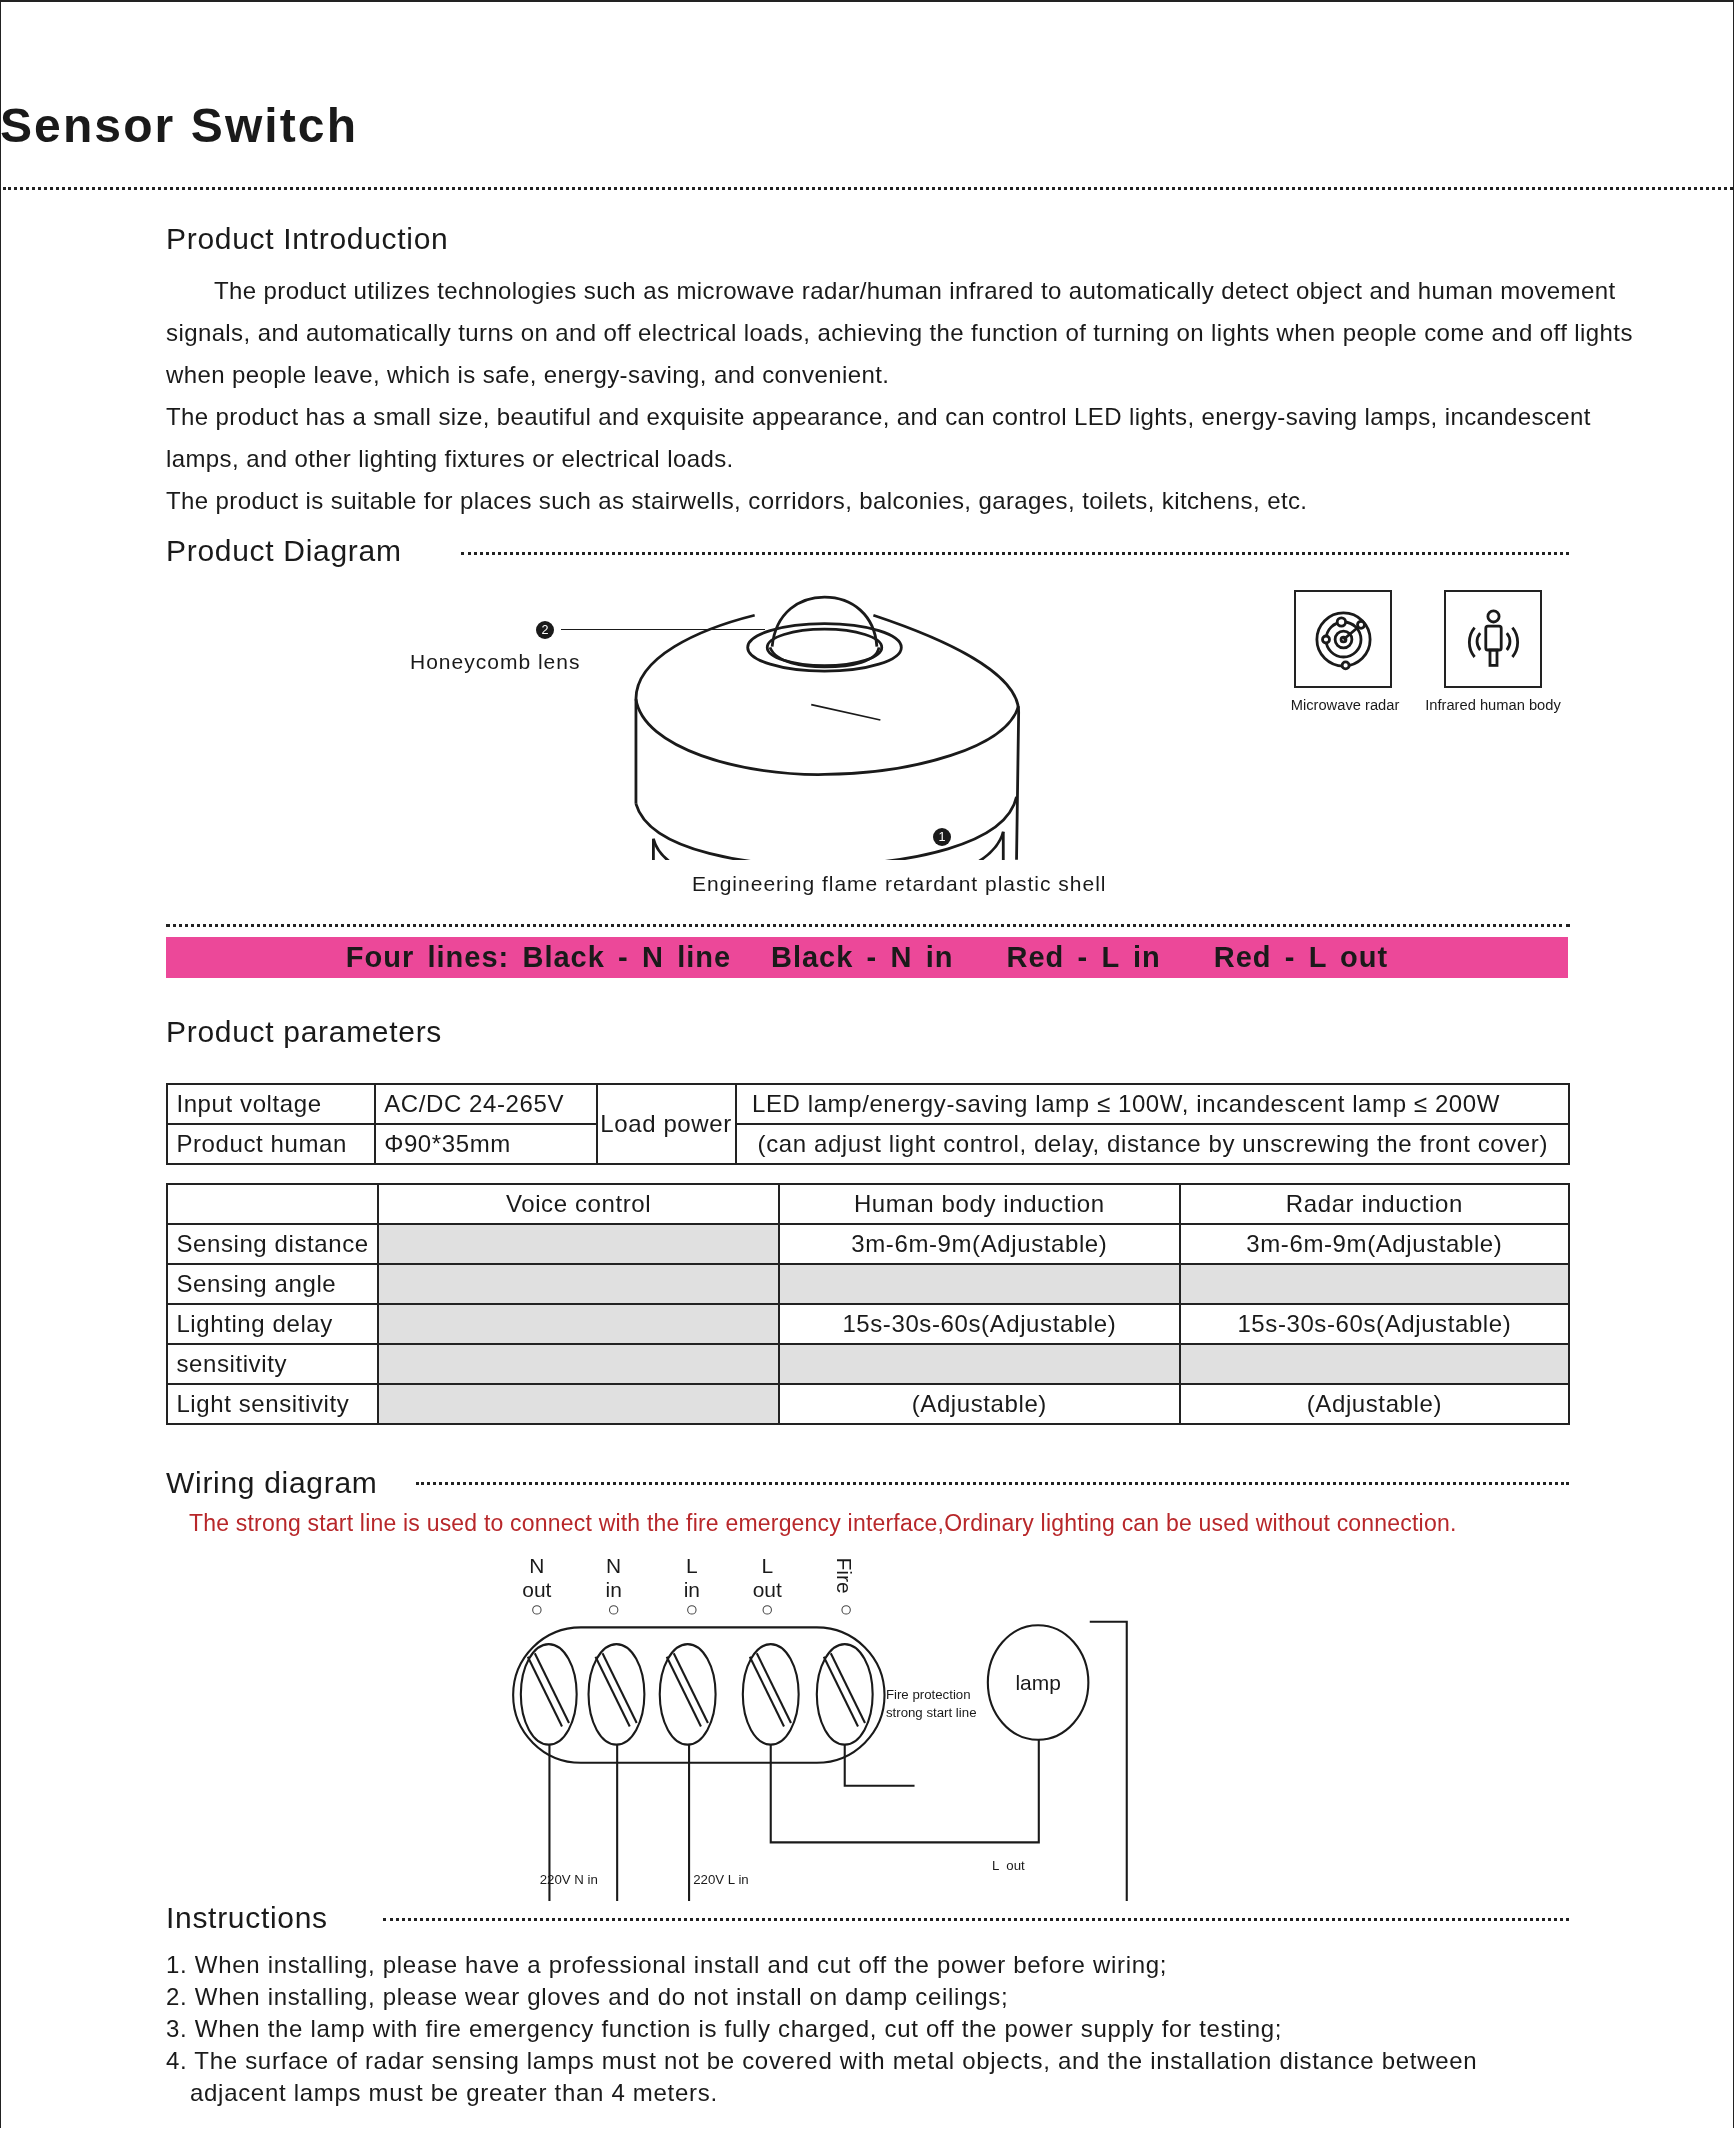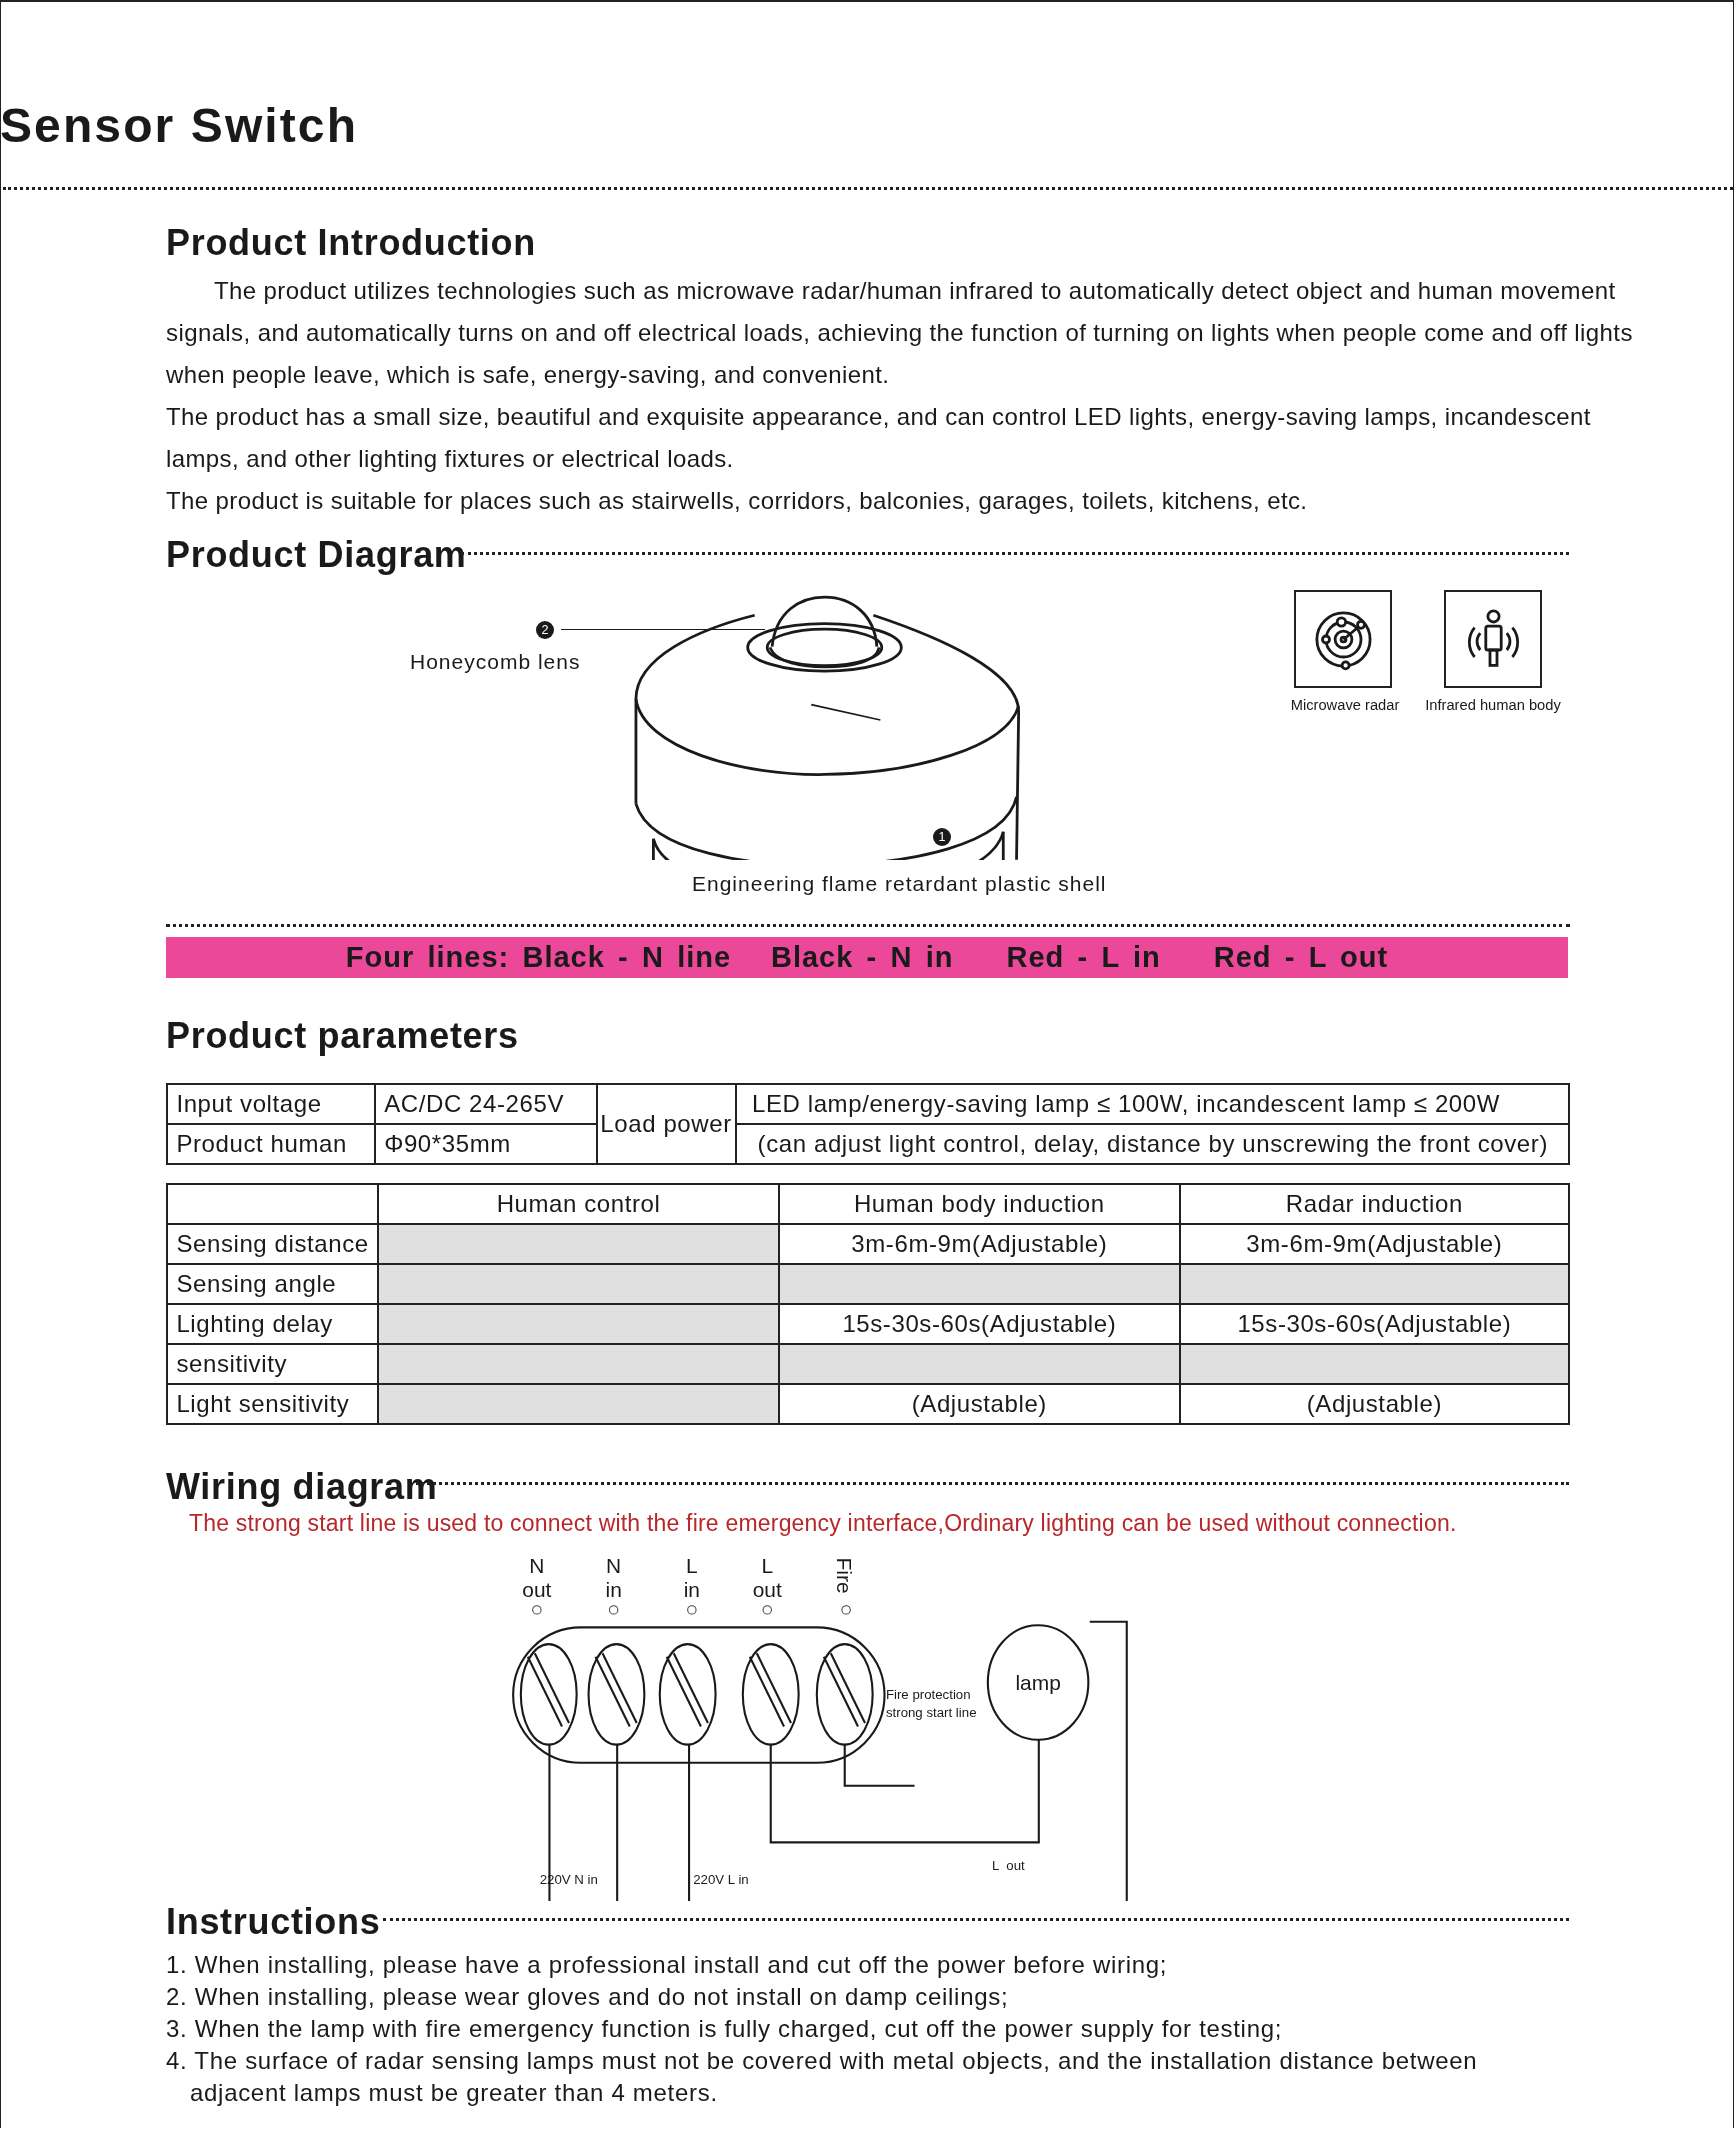--- a/index.html
+++ b/index.html
@@ -5,21 +5,21 @@
   html, body { margin: 0; padding: 0; }
   body {
     width: 1736px; height: 2129px; position: relative; background: #ffffff;
     font-family: "Liberation Sans", "DejaVu Sans", sans-serif; color: #1a1a1a;
     overflow: hidden;
   }
   .frame { position: absolute; left: 0; top: 0; width: 1734px; height: 2128px; border-left: 1.4px solid #222; border-right: 1.4px solid #222; border-top: 2.1px solid #222; box-sizing: border-box; }
   .abs { position: absolute; }
   .title { left: 0; width: 1736px; top: 98px; font-size: 48px; font-weight: bold; letter-spacing: 2.1px; }
   .dots { position: absolute; border-top: 3.5px dotted #222; height: 0; }
-  .h2 { font-size: 36px; font-weight: bold; letter-spacing: 0.7px; }
+  .h2 { font-size: 30px; font-weight: normal; letter-spacing: 0.7px; }
   .para { left: 166px; width: 1475px; font-size: 24px; line-height: 42px; letter-spacing: 0.4px; }
   .para p { margin: 0; }
   .indent { text-indent: 48px; }
   .lbl { font-size: 21px; letter-spacing: 1px; text-align: center; }
   .iconbox { position: absolute; width: 98px; height: 98px; border: 2.1px solid #222; box-sizing: border-box; display:flex; align-items:center; justify-content:center; }
   .iconcap { position: absolute; font-size: 14.7px; text-align: center; width: 168px; }
   .banner { left: 166px; width: 1402px; top: 937px; height: 41px; background: #ec4899; text-align: center; font-size: 29px; font-weight: bold; line-height: 41px; letter-spacing: 1px; word-spacing: 4.2px; }
   table { border-collapse: collapse; position: absolute; }
   td { border: 2.1px solid #222; font-size: 24px; padding: 0 8.4px; height: 38px; letter-spacing: 0.6px; white-space: nowrap; }
   .t2 td { text-align: center; }
@@ -127,21 +127,21 @@
     <td>Φ90*35mm</td>
     <td style="padding-left:21px;">(can adjust light control, delay, distance by unscrewing the front cover)</td>
   </tr>
 </tbody>
   </table>
 
 <table class="t2" style="left:166px; top:1183px; width:1404px;">
   <tbody>
       <tr>
     <td class="rh" style="width:189px;"></td>
-    <td style="width:382px;">Human control</td>
+    <td style="width:382px;">Voice control</td>
     <td style="width:382px;">Human body induction</td>
     <td>Radar induction</td>
   </tr>
   <tr>
     <td class="rh">Sensing distance</td>
     <td class="grey"></td>
     <td>3m-6m-9m(Adjustable)</td>
     <td>3m-6m-9m(Adjustable)</td>
   </tr>
   <tr>

